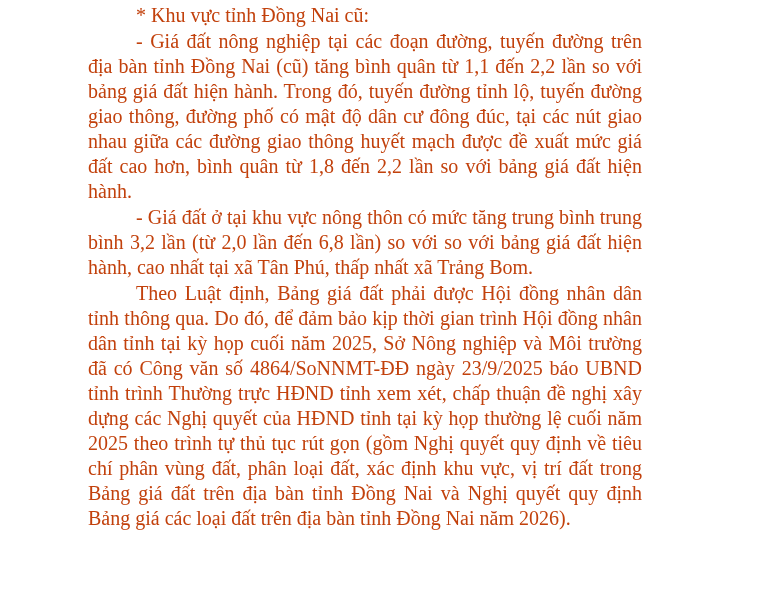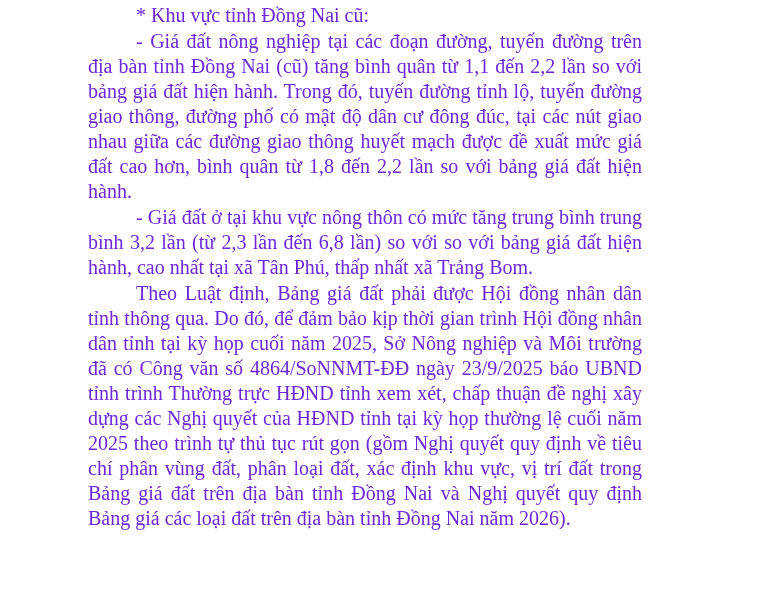--- a/index.html
+++ b/index.html
@@ -11,21 +11,21 @@
     width: 763px;
     height: 604px;
     overflow: hidden;
   }
   .page {
     box-sizing: border-box;
     width: 712px;
     height: 604px;
     padding: 3px 70px 0 88px;
     background: #ffffff;
-    color: #6d28d9;
+    color: #c2410c;
     font-family: "Liberation Serif", "DejaVu Serif", serif;
     font-size: 20px;
     line-height: 25px;
     text-align: justify;
   }
   .page p {
     margin: 0;
     text-indent: 48px;
   }
   .page p + p {
@@ -34,15 +34,15 @@
   .heading {
     text-align: left;
   }
 </style>
 </head>
 <body>
 
 <div class="page">
   <p class="heading">* Khu vực tỉnh Đồng Nai cũ:</p>
   <p>- Giá đất nông nghiệp tại các đoạn đường, tuyến đường trên địa bàn tỉnh Đồng Nai (cũ) tăng bình quân từ 1,1 đến 2,2 lần so với bảng giá đất hiện hành. Trong đó, tuyến đường tỉnh lộ, tuyến đường giao thông, đường phố có mật độ dân cư đông đúc, tại các nút giao nhau giữa các đường giao thông huyết mạch được đề xuất mức giá đất cao hơn, bình quân từ 1,8 đến 2,2 lần so với bảng giá đất hiện hành.</p>
-  <p>- Giá đất ở tại khu vực nông thôn có mức tăng trung bình trung bình 3,2 lần (từ 2,3 lần đến 6,8 lần) so với so với bảng giá đất hiện hành, cao nhất tại xã Tân Phú, thấp nhất xã Trảng Bom.</p>
+  <p>- Giá đất ở tại khu vực nông thôn có mức tăng trung bình trung bình 3,2 lần (từ 2,0 lần đến 6,8 lần) so với so với bảng giá đất hiện hành, cao nhất tại xã Tân Phú, thấp nhất xã Trảng Bom.</p>
   <p>Theo Luật định, Bảng giá đất phải được Hội đồng nhân dân tỉnh thông qua. Do đó, để đảm bảo kịp thời gian trình Hội đồng nhân dân tỉnh tại kỳ họp cuối năm 2025, Sở Nông nghiệp và Môi trường đã có Công văn số 4864/SoNNMT-ĐĐ ngày 23/9/2025 báo UBND tỉnh trình Thường trực HĐND tỉnh xem xét, chấp thuận đề nghị xây dựng các Nghị quyết của HĐND tỉnh tại kỳ họp thường lệ cuối năm 2025 theo trình tự thủ tục rút gọn (gồm Nghị quyết quy định về tiêu chí phân vùng đất, phân loại đất, xác định khu vực, vị trí đất trong Bảng giá đất trên địa bàn tỉnh Đồng Nai và Nghị quyết quy định Bảng giá các loại đất trên địa bàn tỉnh Đồng Nai năm 2026).</p>
 </div>
 
 </body></html>

